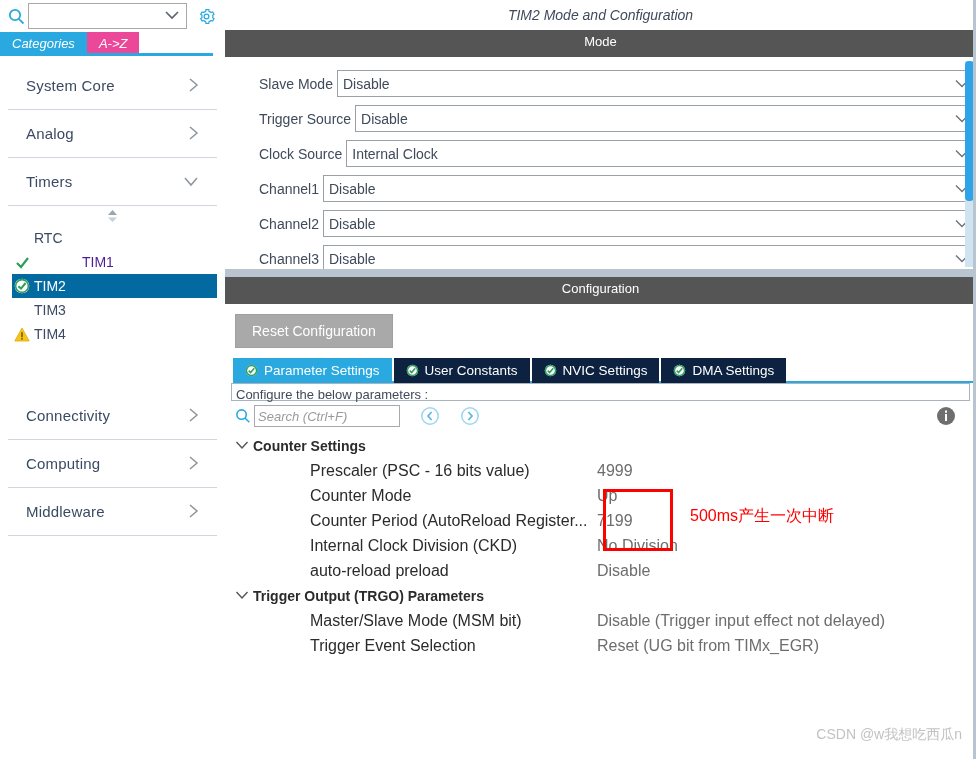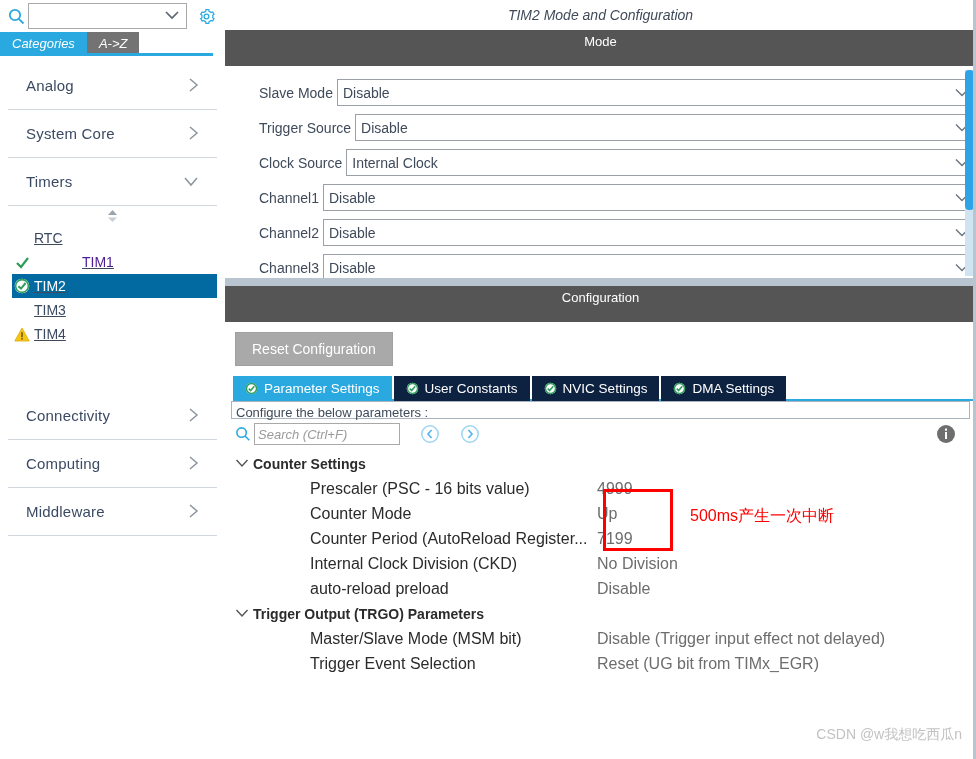--- a/index.html
+++ b/index.html
@@ -99,21 +99,21 @@
     line-height: 24px;
     padding: 0 12px;
     font-size: 13px;
     color: #ffffff;
     box-sizing: border-box;
   }
   .cat-tab.active {
     background: #29a9e0;
   }
   .cat-tab.inactive {
-    background: #737373;
+    background: #ec4899;
   }
 
   .cat-list {
     padding-top: 6px;
   }
   .cat-item {
     height: 48px;
     display: flex;
     align-items: center;
     padding: 0 18px 0 18px;
@@ -136,21 +136,20 @@
   }
 
   .spinner-row {
     height: 20px;
     display: flex;
     align-items: center;
     justify-content: center;
   }
   .peripheral-list {
     padding-left: 0;
-    text-decoration: underline;
   }
   .periph {
     height: 24px;
     display: flex;
     align-items: center;
     padding-left: 22px;
     box-sizing: border-box;
     margin: 0 8px 0 12px;
   }
   .periph .pico {
@@ -191,21 +190,21 @@
   .panel-title {
     height: 30px;
     line-height: 30px;
     text-align: center;
     font-size: 14px;
     color: #3f4a5a;
     background: #ffffff;
     font-style: italic;
   }
   .section-bar {
-    height: 36px;
+    height: 27px;
     line-height: 23px;
     text-align: center;
     background: #555555;
     color: #ffffff;
     font-size: 13px;
   }
 
   .mode-body {
     position: relative;
     height: 212px;
@@ -463,29 +462,29 @@
       </span>
     </div>
 
     <div class="tabs-row">
       <div class="cat-tab active">Categories</div>
       <div class="cat-tab inactive">A-&gt;Z</div>
     </div>
 
     <div class="cat-list">
       <div class="cat-item">
-        <span class="cat-label">Analog</span>
+        <span class="cat-label">System Core</span>
         <span class="cat-arrow">
           <svg width="11" height="16" viewBox="0 0 11 16">
               <polyline points="2,2 9,8 2,14" fill="none" stroke="#8c949e" stroke-width="1.5"></polyline>
             </svg>
         </span>
       </div>
       <div class="cat-item">
-        <span class="cat-label">System Core</span>
+        <span class="cat-label">Analog</span>
         <span class="cat-arrow">
           <svg width="11" height="16" viewBox="0 0 11 16">
               <polyline points="2,2 9,8 2,14" fill="none" stroke="#8c949e" stroke-width="1.5"></polyline>
             </svg>
         </span>
       </div>
       <div class="cat-item">
         <span class="cat-label">Timers</span>
         <span class="cat-arrow">
           <svg width="16" height="11" viewBox="0 0 16 11">

